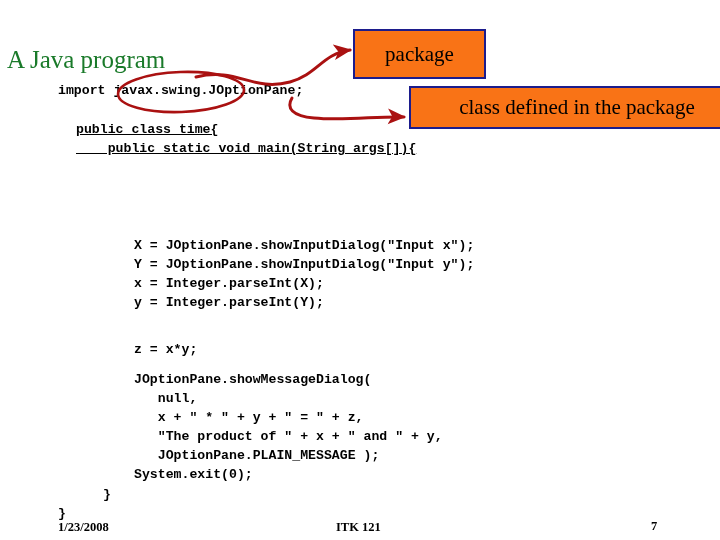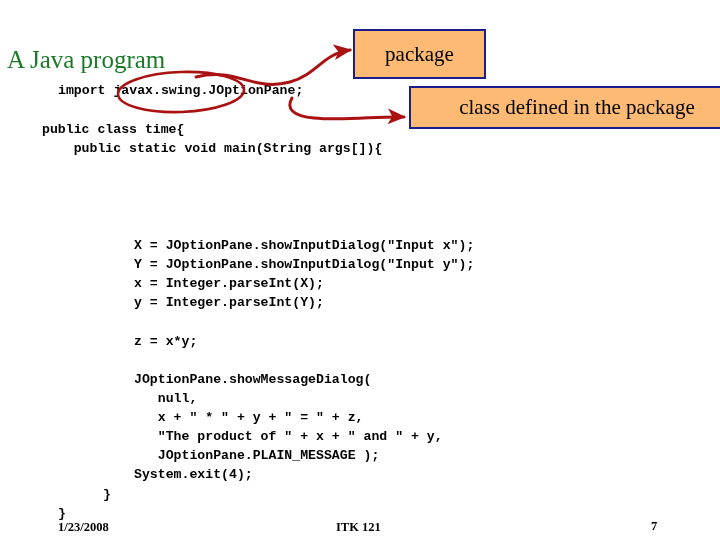--- a/index.html
+++ b/index.html
@@ -34,33 +34,33 @@
     position: absolute;
     font-family: "Liberation Mono", "DejaVu Sans Mono", monospace;
     font-weight: bold;
     font-size: 13.2px;
     line-height: 19px;
     color: #000000;
     white-space: pre;
     letter-spacing: 0px;
   }
   #code-import   { left: 58px;  top: 57px;  }
-  #code-classdef { left: 42px;  top: 96px;  }
+  #code-classdef { left: 76px;  top: 96px; text-decoration: underline;  }
   #code-decls    { left: 134px; top: 154px; }
   #code-inputs   { left: 134px; top: 212px; }
-  #code-product  { left: 134px; top: 308px; }
+  #code-product  { left: 134px; top: 316px; }
   #code-dialog   { left: 134px; top: 346px; }
   #code-close-inner { left: 103px; top: 461px; }
   #code-close-outer { left: 58px;  top: 480px; }
 
   
   .callout {
     position: absolute;
     border: 2px solid #1c1c8c;
-    background: #fdba74;
+    background: #f97316;
     box-sizing: border-box;
     display: flex;
     align-items: center;
     justify-content: center;
     font-family: "Liberation Serif", "DejaVu Serif", serif;
     color: #000000;
     white-space: nowrap;
   }
   #callout-package {
     left: 353px;
@@ -118,21 +118,21 @@
 x = Integer.parseInt(X);
 y = Integer.parseInt(Y);</div>
 
   <div class="code-block" id="code-product">z = x*y;</div>
 
   <div class="code-block" id="code-dialog">JOptionPane.showMessageDialog(
    null,
    x + " * " + y + " = " + z,
    "The product of " + x + " and " + y,
    JOptionPane.PLAIN_MESSAGE );
-System.exit(4);</div>
+System.exit(0);</div>
 
   <div class="code-block" id="code-close-inner">}</div>
   <div class="code-block" id="code-close-outer">}</div>
 
   <div class="callout" id="callout-package">
     <span>package</span>
   </div>
 
   <div class="callout" id="callout-class">
     <span>class defined in the package</span>

